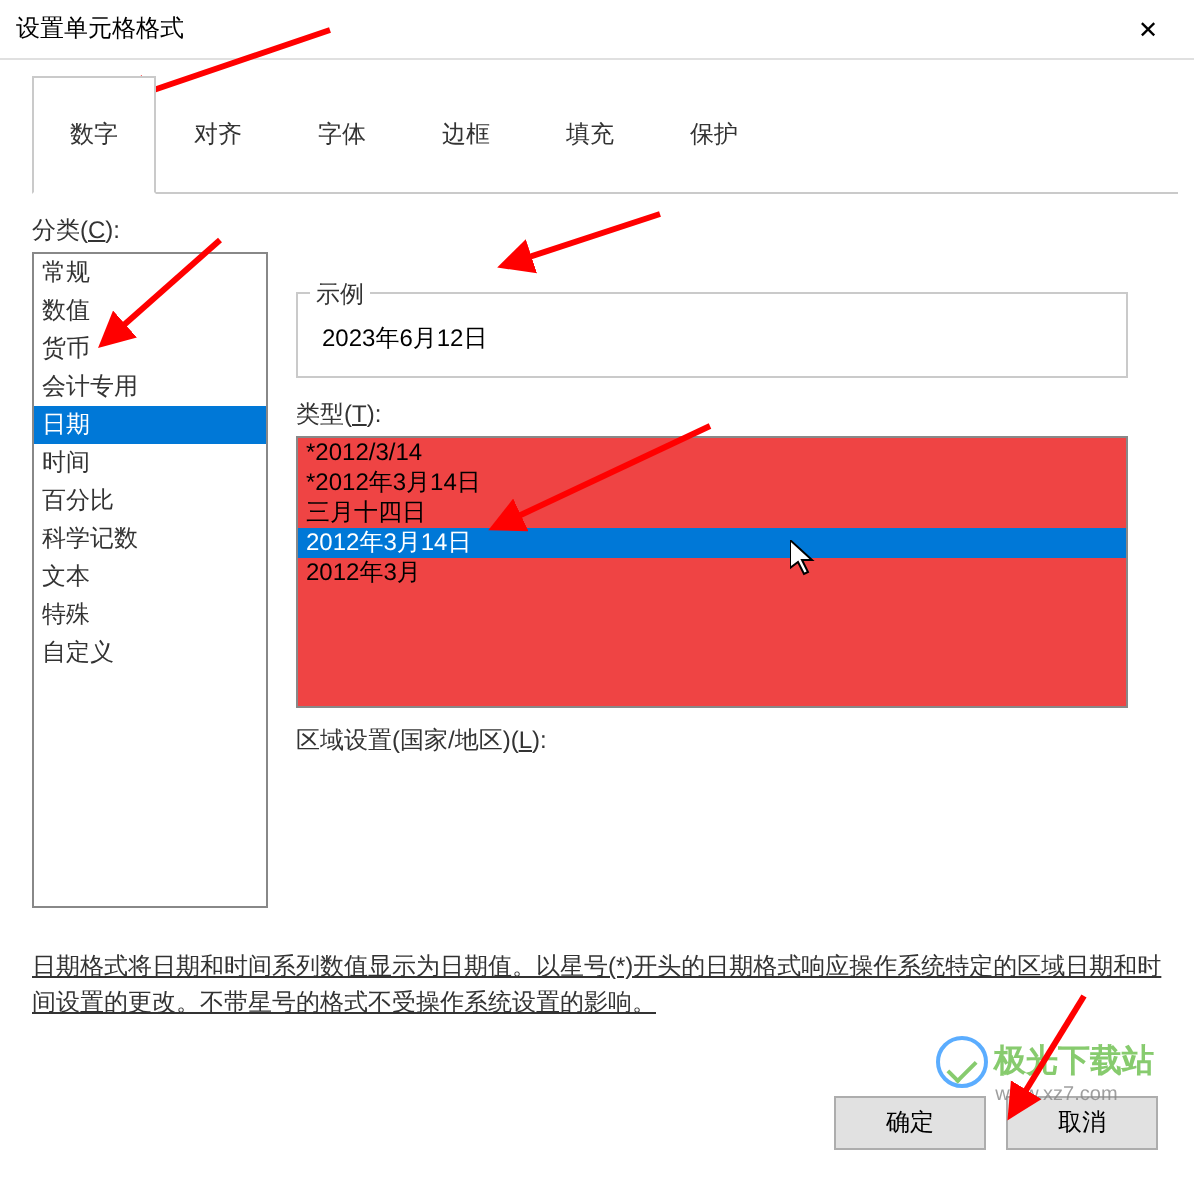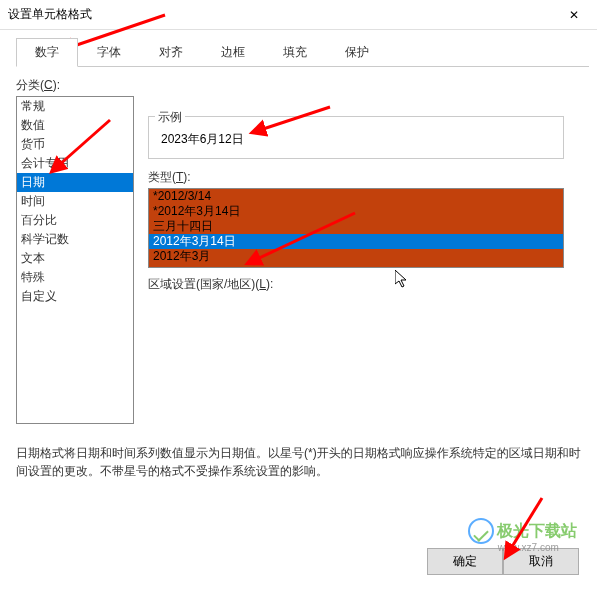--- a/index.html
+++ b/index.html
@@ -3,48 +3,48 @@
 <meta charset="utf-8">
 <style>
 * { box-sizing: border-box; margin: 0; padding: 0; font-family: "Microsoft YaHei", "SimSun", sans-serif; font-size: 12px; }
 body { background: #fff; width: 597px; height: 589px; position: relative; overflow: hidden; }
 
 .titlebar { height: 30px; display: flex; align-items: center; padding-left: 8px; background: #fff; border-bottom: 1px solid #e0e0e0; }
 .titlebar .title { flex: 1; color: #000; }
 .titlebar .close { width: 46px; height: 30px; display: flex; align-items: center; justify-content: center; }
 
 .tabs { display: flex; margin: 8px 8px 0 16px; position: relative; }
-.tab { padding: 5px 18px; border: 1px solid transparent; cursor: pointer; color: #333; }
+.tab { padding: 20px 18px; border: 1px solid transparent; cursor: pointer; color: #333; }
 .tab.active { border: 1px solid #cacaca; border-bottom: 1px solid #fff; background: #fff; position: relative; z-index: 2; }
 .tabline { position: absolute; left:0; right:0; bottom:0; border-bottom:1px solid #cacaca; z-index:1;}
 
 .content { padding: 10px 33px 6px 16px; }
 
 .label-cat { color: #333; margin-bottom: 2px; }
 .underline { text-decoration: underline; }
 
 .cols { display: flex; gap: 14px; justify-content: flex-end; }
 .catbox { width: 118px; height: 328px; border: 1px solid #888; background: #fff; }
 .catbox .item { padding: 1px 4px; color: #333; cursor: pointer; }
 .catbox .item.sel { background: #0078d7; color: #fff; }
 
 .rightcol { flex: 1; }
 .sec-label { color: #333; margin-bottom: 2px; }
 .example-box { border: 1px solid #cacaca; padding: 14px 12px 10px 12px; margin-bottom: 10px; position:relative; margin-top:20px;}
 .example-box .legend { position:absolute; top:-8px; left:6px; background:#fff; padding:0 3px; color:#333;}
-.typelist { border: 1px solid #888; height: 80px; overflow-y: scroll; background: #c2410c; }
+.typelist { border: 1px solid #888; height: 136px; overflow-y: scroll; background: #ef4444; }
 .typelist .t { padding: 0 4px; color: #000; cursor: pointer; line-height:15px; }
 .typelist .t.sel { background: #0078d7; color: #fff; }
 .locale-sel { width: 100%; border: 1px solid #888; padding: 2px 18px 2px 4px; background: #fff; appearance: none; position: relative; }
 .sel-wrap { position: relative; margin-top:4px;}
 .sel-wrap::after { content: ""; position: absolute; right: 5px; top: 50%; transform: translateY(-30%); border: 4px solid transparent; border-top-color: #555; }
 
-.desc { color: #333; margin: 14px 16px 0 16px; line-height: 1.5; }
+.desc { color: #333; margin: 14px 16px 0 16px; line-height: 1.5; text-decoration: underline; }
 
-.buttons { position: absolute; right: 18px; bottom: 14px; display: flex; }
+.buttons { position: absolute; right: 18px; bottom: 14px; display: flex; gap: 10px; }
 .btn { min-width: 76px; padding: 4px 18px; border: 1px solid #adadad; background: #e1e1e1; cursor: pointer; text-align: center; }
 
 .cursor-ptr { position:absolute; pointer-events:none; }
 
 .arrow { position: absolute; pointer-events: none; }
 
 .watermark { position:absolute; right:20px; bottom:36px; opacity:0.8; pointer-events:none;}
 .watermark .logo { width:26px; height:26px; border:2px solid #3399ff; border-radius:50%; display:inline-block; position:relative; vertical-align:middle;}
 .watermark .logo::before{content:""; position:absolute; left:4px; top:10px; width:12px; height:6px; border-bottom:2px solid #6abf4b; border-left:2px solid #6abf4b; transform:rotate(-45deg);}
 .watermark .txt1 { color:#6abf4b; font-size:16px; font-weight:bold; vertical-align:middle;}
@@ -56,22 +56,22 @@
 <div class="titlebar">
   <span class="title">设置单元格格式</span>
   <div class="close">
       <span>✕</span>
     </div>
 </div>
 
 <div class="tabs">
   <div class="tabline"></div>
   <div class="tab active">数字</div>
+  <div class="tab">对齐</div>
   <div class="tab">字体</div>
-  <div class="tab">对齐</div>
   <div class="tab">边框</div>
   <div class="tab">填充</div>
   <div class="tab">保护</div>
 </div>
 
 <div class="content">
   <div class="label-cat">
     <span>分类(</span><span class="underline">C</span><span>):</span>
   </div>
   <div class="cols">

